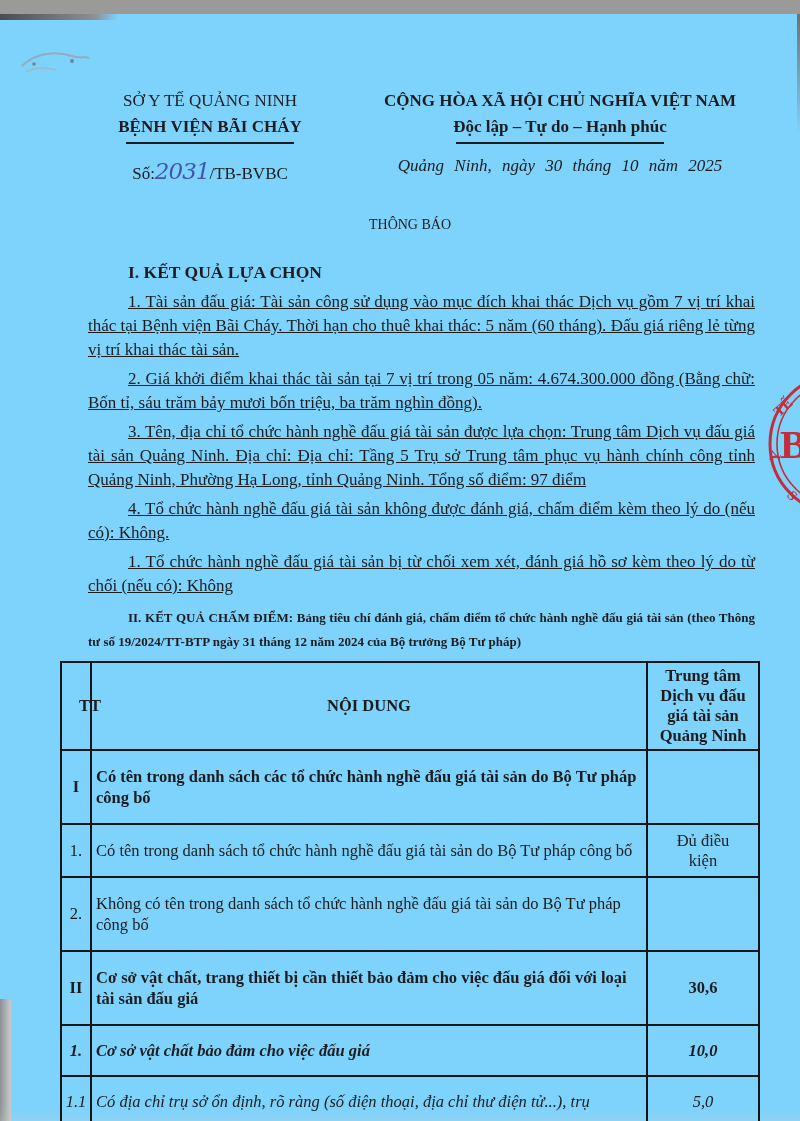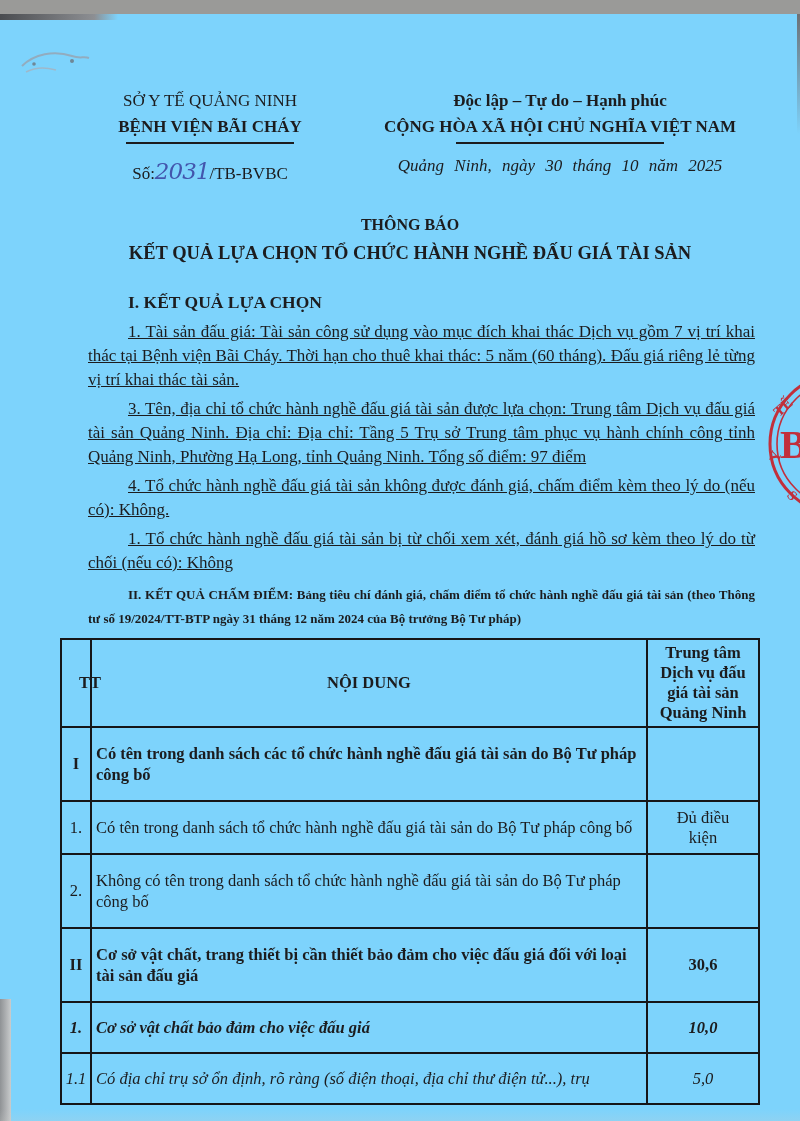--- a/index.html
+++ b/index.html
@@ -27,21 +27,21 @@
   .doc-header .line { font-size:17px; line-height:26px; }
   .org-name { font-weight:bold; }
   .rule { height:2px; background:#1c1c1e; margin:2px auto 0; }
   .rule.left-rule { width:168px; }
   .rule.right-rule { width:208px; }
   .doc-number { margin-top:14px; font-size:17px; }
   .handwritten { font-family:"DejaVu Serif", serif; font-style:italic; color:#4356ad; font-size:23px; letter-spacing:-1px; }
   .place-date { margin-top:12px; font-style:italic; font-size:17px; word-spacing:6px; }
 
   .doc-title { text-align:center; margin-top:28px; }
-  .doc-title .t1 { font-weight:bold; font-size:16px; line-height:26px; }
+  .doc-title .t1 { font-weight:normal; font-size:14px; line-height:26px; }
   .doc-title .t2 { font-weight:bold; font-size:18.5px; line-height:30px; }
 
   .body-text { margin-top:22px; padding-left:28px; padding-right:5px; }
   .sec-heading { font-weight:bold; font-size:17.5px; line-height:24px; text-indent:40px; margin-bottom:6px; }
   .para { font-size:17px; line-height:24px; text-align:justify; text-indent:40px; margin-bottom:5px;text-decoration:underline; }
   .sec-heading-2 { font-weight:bold; font-size:13px; line-height:24px; text-align:justify; text-indent:40px; margin-top:8px; }
 
   
   table.score { border-collapse:collapse; margin-top:7px; width:700px; table-layout:fixed; }
   table.score th, table.score td { border:2px solid #151517; font-size:16.5px; vertical-align:middle; }
@@ -89,36 +89,36 @@
     <div class="doc-header">
       <div class="left">
         <div class="line">SỞ Y TẾ QUẢNG NINH</div>
         <div class="line org-name">BỆNH VIỆN BÃI CHÁY</div>
         <div class="rule left-rule"></div>
         <div class="doc-number">
           <span>Số:</span><span class="handwritten">2031</span><span>/TB-BVBC</span>
         </div>
       </div>
       <div class="right">
+        <div class="line org-name">CỘNG HÒA XÃ HỘI CHỦ NGHĨA VIỆT NAM</div>
         <div class="line org-name">Độc lập – Tự do – Hạnh phúc</div>
-        <div class="line org-name">CỘNG HÒA XÃ HỘI CHỦ NGHĨA VIỆT NAM</div>
         <div class="rule right-rule"></div>
         <div class="place-date">Quảng Ninh, ngày  30 tháng  10 năm 2025</div>
       </div>
     </div>
 
     <div class="doc-title">
       <div class="t1">THÔNG BÁO</div>
-      <div class="t2">KẾT QUẢ LỰA CHỌN TỔ CHỨC HÀNH NGHỀ ĐẤU GIÁ TÀI SẢN</div>
     </div>
 
     <div class="body-text">
       <div class="sec-heading">I. KẾT QUẢ LỰA CHỌN</div>
 
       <p class="para">1. Tài sản đấu giá: Tài sản công sử dụng vào mục đích khai thác Dịch vụ gồm 7 vị trí khai thác tại Bệnh viện Bãi Cháy. Thời hạn cho thuê khai thác: 5 năm (60 tháng). Đấu giá riêng lẻ từng vị trí khai thác tài sản.</p>
+      <p class="para">2. Giá khởi điểm khai thác tài sản tại 7 vị trí trong 05 năm: 4.674.300.000 đồng (Bằng chữ: Bốn tỉ, sáu trăm bảy mươi bốn triệu, ba trăm nghìn đồng).</p>
       <p class="para">3. Tên, địa chỉ tổ chức hành nghề đấu giá tài sản được lựa chọn: Trung tâm Dịch vụ đấu giá tài sản Quảng Ninh. Địa chỉ: Địa chỉ: Tầng 5 Trụ sở Trung tâm phục vụ hành chính công tỉnh Quảng Ninh, Phường Hạ Long, tỉnh Quảng Ninh. Tổng số điểm: 97 điểm</p>
       <p class="para">4. Tổ chức hành nghề đấu giá tài sản không được đánh giá, chấm điểm kèm theo lý do (nếu có): Không.</p>
       <p class="para">1. Tổ chức hành nghề đấu giá tài sản bị từ chối xem xét, đánh giá hồ sơ kèm theo lý do từ chối (nếu có): Không</p>
 
       <div class="sec-heading-2">II. KẾT QUẢ CHẤM ĐIỂM: Bảng tiêu chí đánh giá, chấm điểm tổ chức hành nghề đấu giá tài sản (theo Thông tư số 19/2024/TT-BTP ngày 31 tháng 12 năm 2024 của Bộ trưởng Bộ Tư pháp)</div>
     </div>
 
     <table class="score">
       <colgroup>
           <col class="c-tt">

